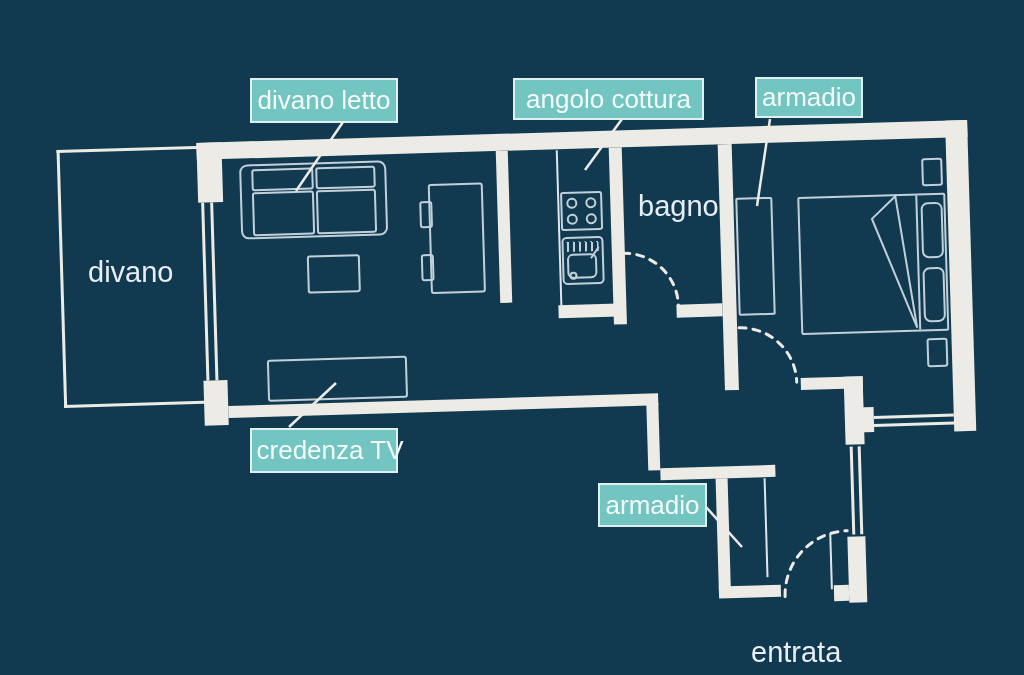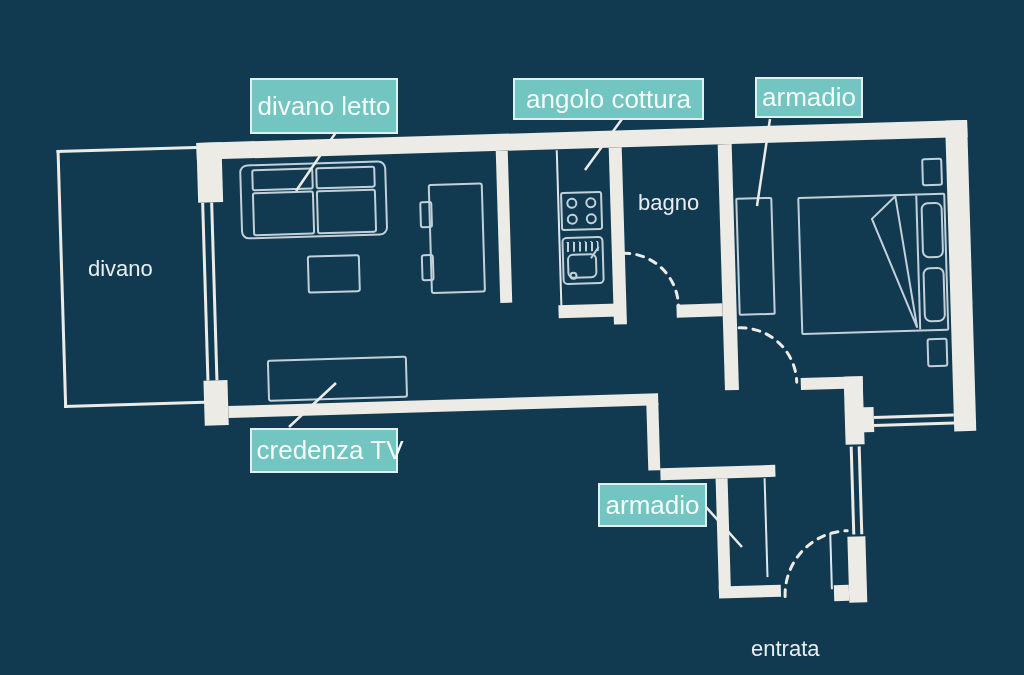--- a/index.html
+++ b/index.html
@@ -17,21 +17,21 @@
   .fur{position:absolute;border:2px solid var(--fline);border-radius:3px;background:transparent;box-sizing:border-box;}
   .win{position:absolute;box-sizing:border-box;}
   .balcony{position:absolute;left:63px;top:134px;width:148px;height:258px;box-sizing:border-box;
            border:3px solid var(--wall);border-right:none;}
   svg.layer{position:absolute;left:0;top:0;}
   
   .overlay{position:absolute;left:0;top:0;width:1024px;height:675px;}
   .tag{position:absolute;background:var(--label-fill);border:2px solid var(--label-border);
        color:var(--label-text);font-size:26px;display:flex;align-items:center;justify-content:center;
        box-sizing:border-box;white-space:nowrap;}
-  .roomtxt{position:absolute;color:var(--room-text);font-size:22px;white-space:nowrap;}
+  .roomtxt{position:absolute;color:var(--room-text);font-size:29px;white-space:nowrap;}
 </style>
 </head>
 <body>
 
 <div class="stage">
 
   <div class="plan">
 
     <div class="balcony"></div>
 
@@ -107,21 +107,21 @@
 
   <div class="overlay">
     <svg class="layer" width="1024" height="675" viewBox="0 0 1024 675">
       <path d="M343,122 L296,191" stroke="#ecebe6" stroke-width="2.5"></path>
       <path d="M622,119 L585,170" stroke="#ecebe6" stroke-width="2.5"></path>
       <path d="M770,119 L757,206" stroke="#ecebe6" stroke-width="2.5"></path>
       <path d="M289,427 L336,383" stroke="#ecebe6" stroke-width="2.5"></path>
       <path d="M706,507 L742,547" stroke="#ecebe6" stroke-width="2.5"></path>
     </svg>
 
-    <div class="tag" style="left:250px;top:78px;width:148px;height:56px;">divano letto</div>
+    <div class="tag" style="left:250px;top:78px;width:148px;height:45px;">divano letto</div>
     <div class="tag" style="left:513px;top:78px;width:191px;height:42px;">angolo cottura</div>
     <div class="tag" style="left:755px;top:77px;width:108px;height:41px;">armadio</div>
     <div class="tag" style="left:250px;top:428px;width:148px;height:45px;padding-left:12px;">credenza TV</div>
     <div class="tag" style="left:598px;top:483px;width:109px;height:44px;">armadio</div>
 
     <div class="roomtxt" style="left:88px;top:256px;">divano</div>
     <div class="roomtxt" style="left:638px;top:190px;">bagno</div>
     <div class="roomtxt" style="left:751px;top:636px;">entrata</div>
   </div>
 </div>

